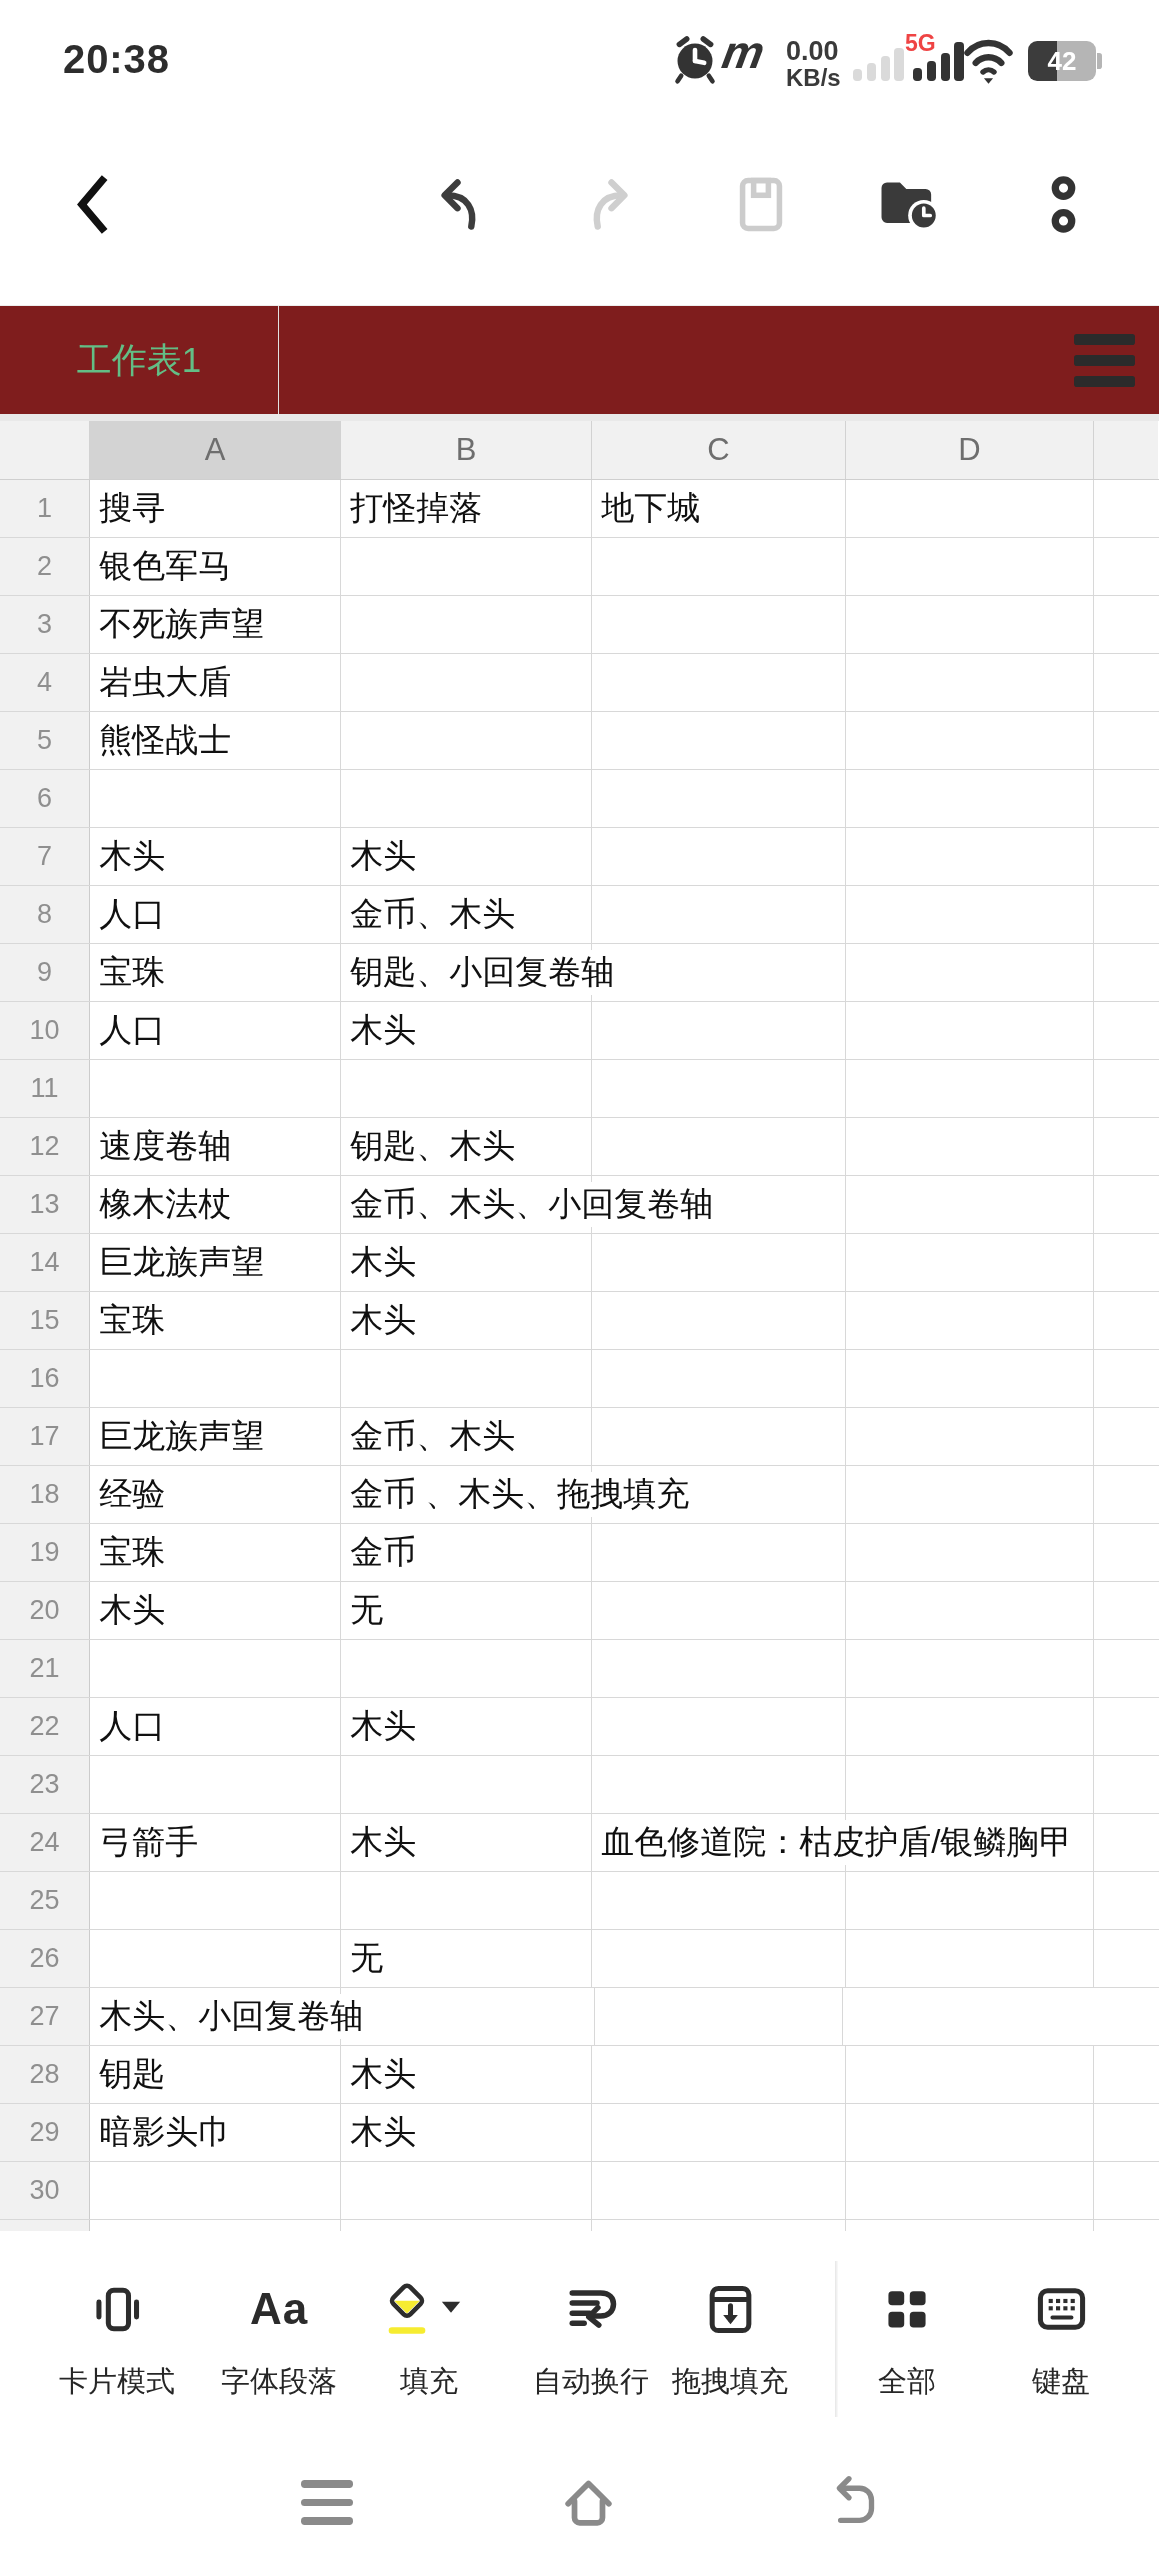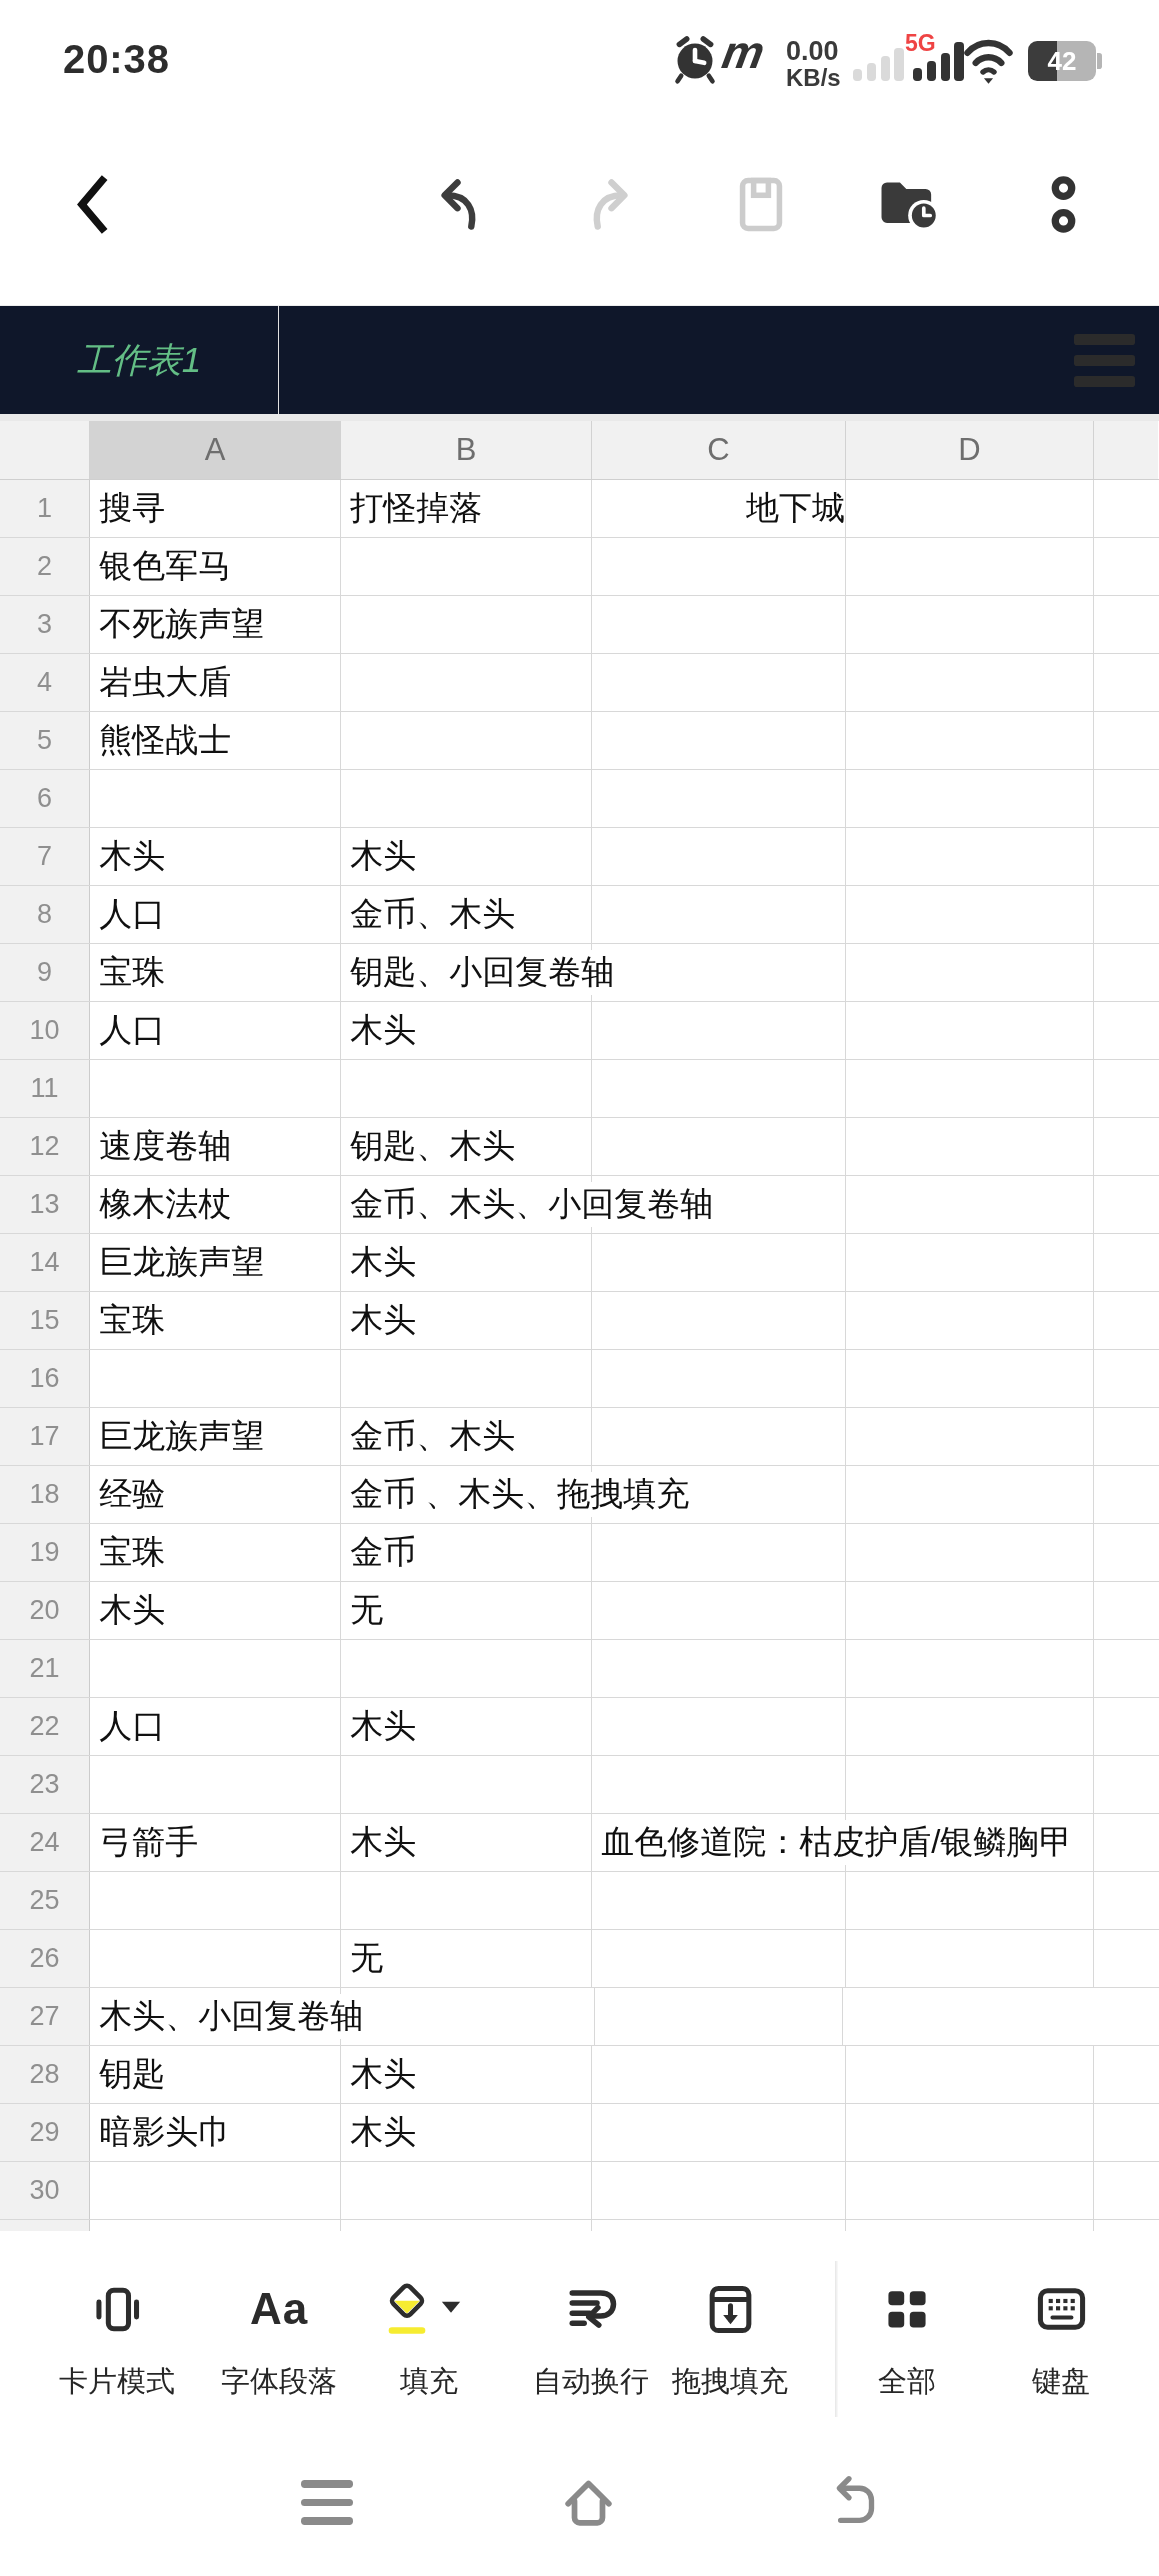--- a/index.html
+++ b/index.html
@@ -30,21 +30,21 @@
   .battery .rest{flex:1;height:100%;background:#b5b5b5;}
   .battery .pct{position:absolute;left:0;top:0;width:68px;height:40px;display:flex;
                 align-items:center;justify-content:center;color:#fff;font-size:26px;font-weight:700;}
   .battery-nub{left:1097px;top:53px;width:4.6px;height:15.6px;background:#b5b5b5;border-radius:0 2.8px 2.8px 0;}
 
   
   #toolbar{left:0;top:103px;width:1159px;height:202px;background:#fff;border-bottom:0.9px solid #ededed;}
   .tb-btn{position:absolute;top:0;height:202px;display:flex;align-items:center;justify-content:center;width:83px;}
 
   
-  #tabbar{left:0;top:306px;width:1159px;height:108px;background:#0f172a;border-bottom:0.9px solid #d9d9d9;font-style:italic;}
+  #tabbar{left:0;top:306px;width:1159px;height:108px;background:#7f1d1d;border-bottom:0.9px solid #d9d9d9;}
   #sheet-tab{position:absolute;left:0;top:0;width:278px;height:108px;border-right:0.9px solid #e2e2e2;
              display:flex;align-items:center;justify-content:center;}
   #sheet-tab span{color:#63be85;font-size:35px;}
   #tab-menu{position:absolute;right:0;top:0;width:110px;height:108px;display:flex;flex-direction:column;
             align-items:center;justify-content:center;gap:10px;}
   #tab-menu i{display:block;width:61px;height:11px;background:#2b2b2b;border-radius:2.8px;}
 
   
   #grid-strip{left:0;top:414px;width:1159px;height:7.4px;background:#e9e9e9;}
   #header-row{left:0;top:421px;width:1159px;height:59px;display:flex;border-bottom:0.9px solid #cfcfcf;box-sizing:border-box;}
@@ -199,21 +199,21 @@
 </div>
 <div id="grid-body" class="abs">
     <div class="grid-row">
       <div class="cell rownum" style="width: 90px;">1</div>
       <div class="cell" style="width: 251px;">
         <span class="ct">搜寻</span>
       </div>
       <div class="cell" style="width: 251px;">
         <span class="ct">打怪掉落</span>
       </div>
-      <div class="cell" style="width: 254px; justify-content: flex-end;">
+      <div class="cell" style="width: 254px;">
         <span class="ct">地下城</span>
       </div>
       <div class="cell" style="width: 248px;"></div>
       <div class="cell last" style="width: 64px;"></div>
     </div>
     <div class="grid-row">
       <div class="cell rownum" style="width: 90px;">2</div>
       <div class="cell" style="width: 251px;">
         <span class="ct">银色军马</span>
       </div>

